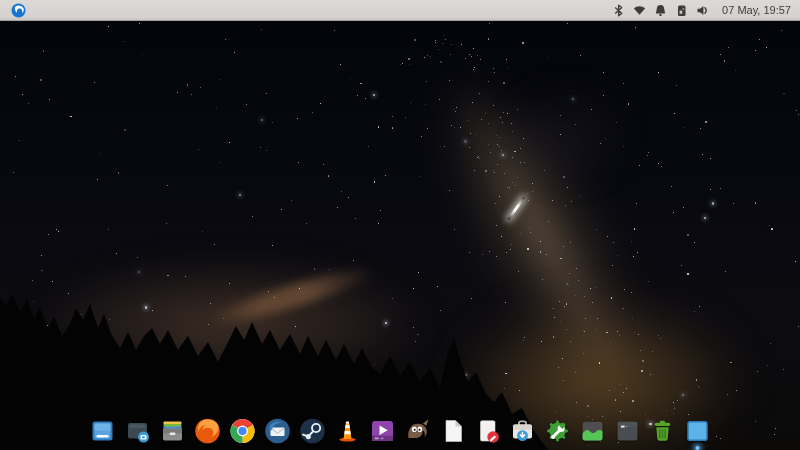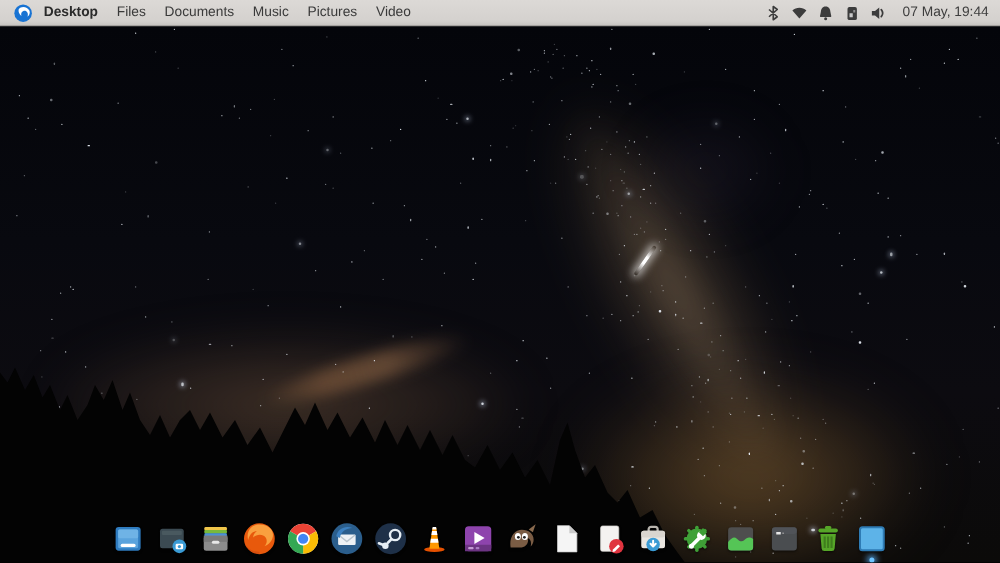--- a/index.html
+++ b/index.html
@@ -551,28 +551,20 @@
     </svg>
   </div>
 
   <div class="panel">
     <span class="logo" id="logo">
         <svg width="15" height="15" viewBox="0 0 15 15">
           <circle cx="7.5" cy="7.5" r="7" fill="#1873d3"></circle>
           <path fill="#fff" d="M4 4.2 C6 1.6 11 2.1 12.6 5.6 C13.2 7.2 12.6 9.3 11 10.3 C12.1 7.3 10.1 5.1 8.1 5.6 C6.5 6.1 5.5 7.7 6.1 9.7 C4.4 8.7 3.4 6.1 4 4.2z"></path>
         </svg>
       </span>
-    <div class="menubar" id="menubar">
-        <span class="menu-item active">Desktop</span>
-        <span class="menu-item">Files</span>
-        <span class="menu-item">Documents</span>
-        <span class="menu-item">Music</span>
-        <span class="menu-item">Pictures</span>
-        <span class="menu-item">Video</span>
-      </div>
     <div class="panel-spacer"></div>
     <div class="tray" id="tray">
         <span class="tray-icon">
           <svg width="13" height="13" viewBox="0 0 13 13">
             <path d="M3.2 3.6 L9.8 9.4 L6.6 11.8 V1.2 L9.8 3.6 L3.2 9.4" stroke="#3c3c3c" stroke-width="1.3" fill="none" stroke-linejoin="round"></path>
           </svg>
         </span>
         <span class="tray-icon">
           <svg width="13" height="13" viewBox="0 0 13 13">
             <path d="M.9 4.4 C4 1.5 9 1.5 12.1 4.4 L6.5 10.8 Z" fill="#3c3c3c"></path>
@@ -591,21 +583,21 @@
             <rect x="7.6" y="4" width="1.6" height="2" fill="#8f8f8f"></rect>
           </svg>
         </span>
         <span class="tray-icon">
           <svg width="13" height="13" viewBox="0 0 13 13">
             <path d="M1.5 4.7 h2.5 L7.4 1.9 v9.2 L4 8.3 H1.5 z" fill="#3c3c3c"></path>
             <path d="M9 3.7 a4.4 4.4 0 0 1 0 5.6" stroke="#3c3c3c" stroke-width="1.4" fill="none" stroke-linecap="round"></path>
           </svg>
         </span>
       </div>
-    <span class="clock">07 May, 19:44</span>
+    <span class="clock">07 May, 19:57</span>
   </div>
 
   <div class="dock" id="dock">
       <div class="dock-item">
         <span>
           <svg width="28" height="28" viewBox="0 0 28 28">
             <rect x="4" y="4.5" width="20" height="19" rx="2.5" fill="#2f7cc0"></rect>
             <rect x="6" y="6.5" width="16" height="15" rx="1.2" fill="#5aa3dd"></rect>
             <rect x="6" y="6.5" width="16" height="7" rx="1.2" fill="#6fb3e6"></rect>
             <rect x="8" y="18" width="12" height="2.6" rx="1.3" fill="#ffffff"></rect>

